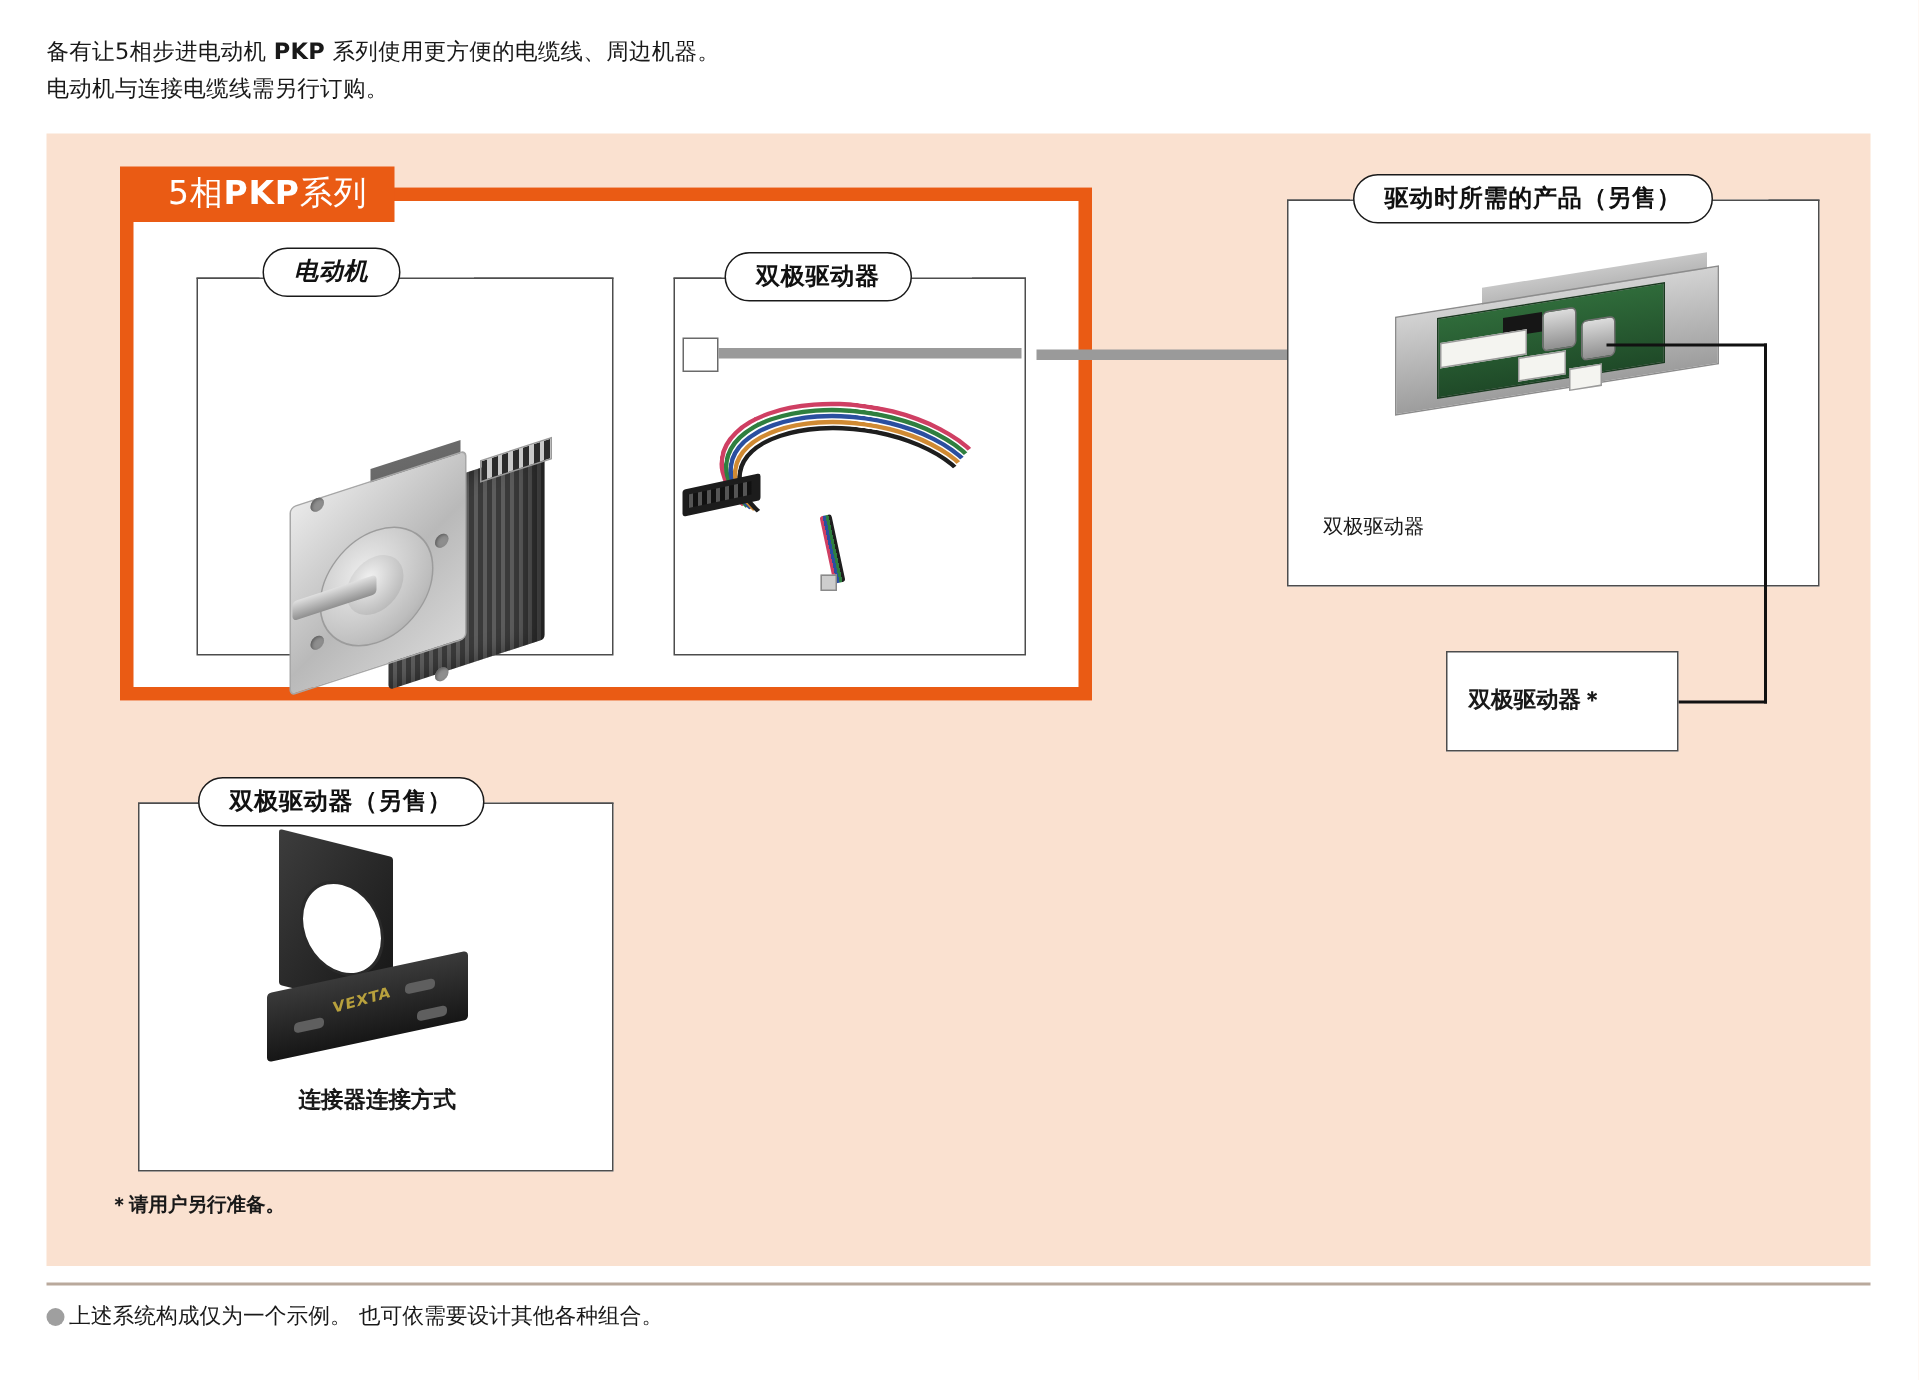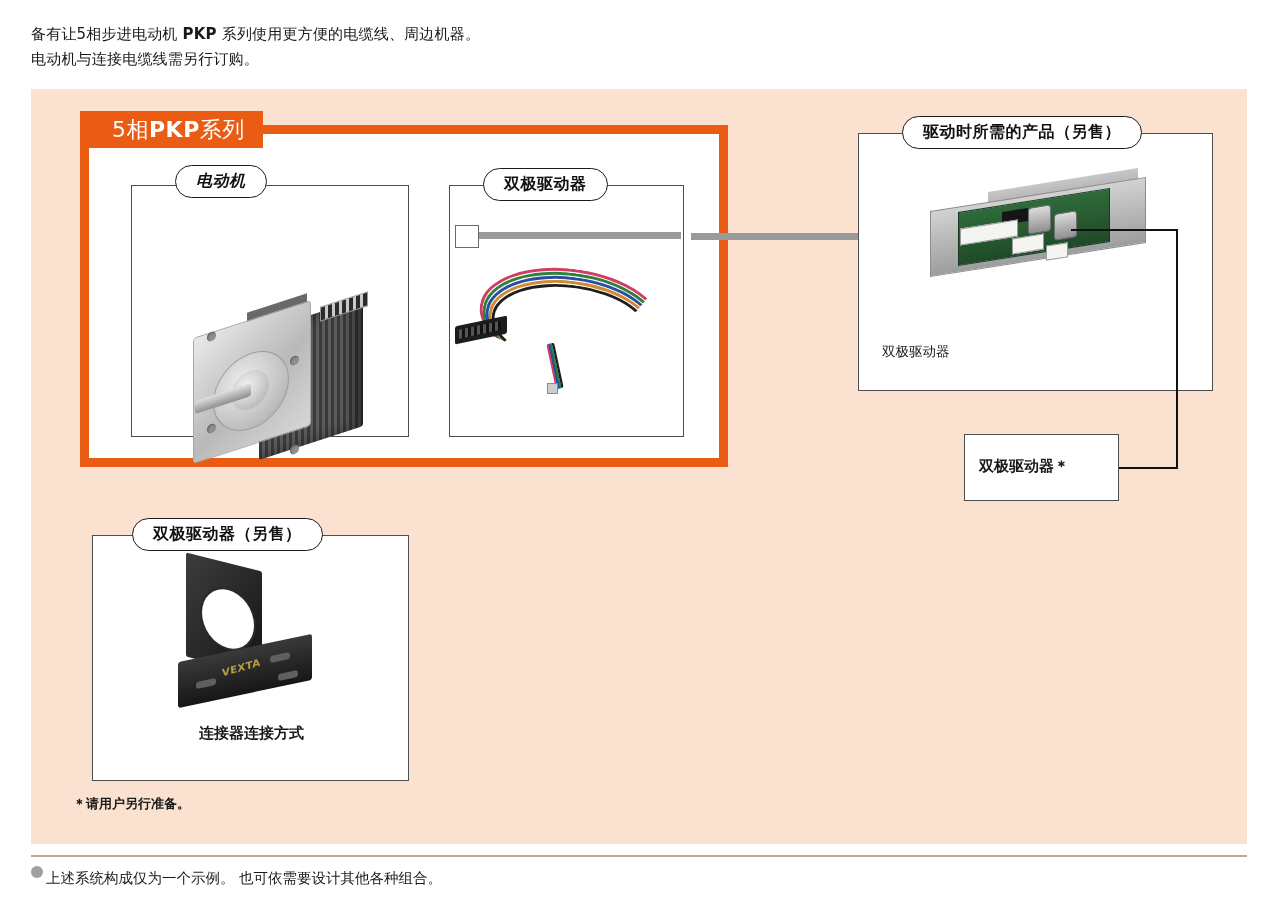--- a/index.html
+++ b/index.html
@@ -129,20 +129,21 @@
     background: #b9a99c;
   }
   .footnote {
     position: absolute;
     left: 31px;
     top: 866px;
     font-size: 14.5px;
     line-height: 24px;
     color: #191919;
     display: flex;
+    align-items: center;
     gap: 3px;
   }
   .bullet {
     width: 12px; height: 12px;
     border-radius: 50%;
     background: #9f9f9f;
     display: inline-block;
     flex: none;
   }
 

